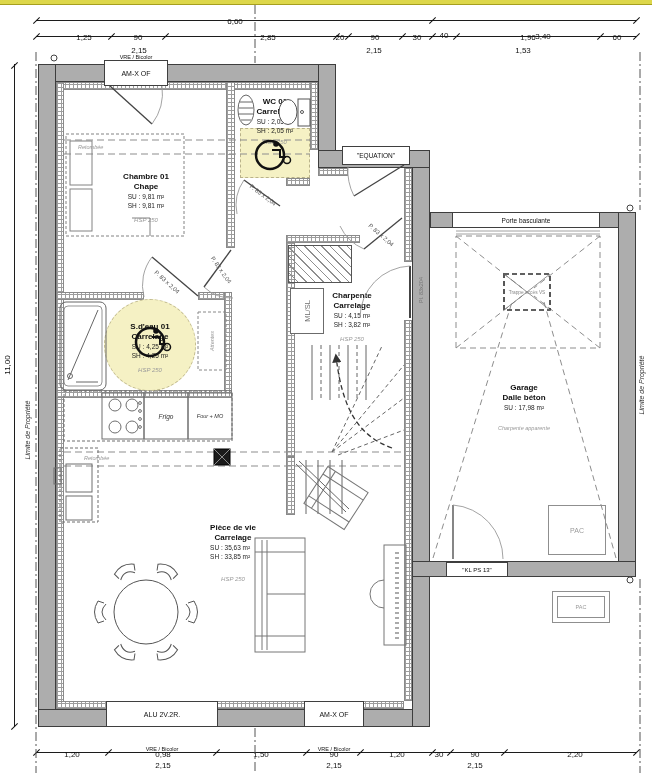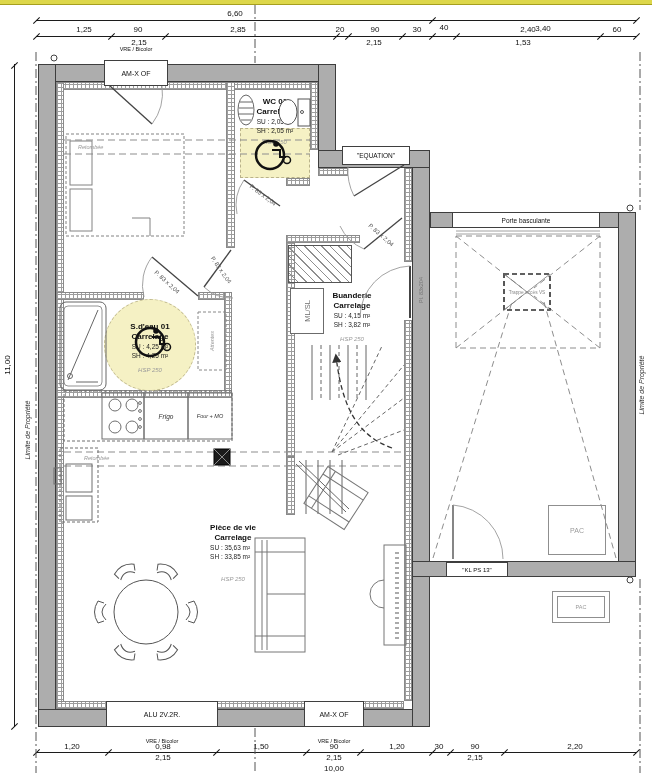--- a/index.html
+++ b/index.html
@@ -12,21 +12,21 @@
     background-image:repeating-linear-gradient(0deg,#9d9d9d 0 1px,transparent 1px 4px),
                      repeating-linear-gradient(90deg,#9d9d9d 0 1px,transparent 1px 4px);}
   .hatch45{position:absolute;box-sizing:border-box;border:1px solid #555;
     background-image:repeating-linear-gradient(45deg,#8f8f8f 0 1px,transparent 1px 6px);}
   .yellow{position:absolute;background:#f5f1c4;border:1px dashed #b9b28a;box-sizing:border-box;}
   .ycircle{position:absolute;background:#f5f1c4;border:1px dashed #c4bd90;border-radius:50%;box-sizing:border-box;}
   .whitebox{position:absolute;background:#fff;border:1px solid #3f3f3f;box-sizing:border-box;
     display:flex;align-items:center;justify-content:center;color:#111;white-space:nowrap;}
   .lbl{position:absolute;color:#111;white-space:nowrap;}
   .ctr{transform:translate(-50%,-50%);}
-  .cx{transform:translateX(-50%);}
+  .cx{transform:translateX(-50%);margin-top:8px;}
   .note{color:#979797;font-style:italic;}
   .dim{font-size:8px;color:#111;}
   .dimline{position:absolute;background:#1c1c1c;}
   .tick{position:absolute;width:1px;height:9px;background:#111;transform:rotate(45deg);}
   .room-label{position:absolute;transform:translateX(-50%);text-align:center;white-space:nowrap;z-index:6;}
   .rn{font-weight:bold;font-size:8px;line-height:10px;color:#0f0f0f;}
   .rs{font-size:6.5px;line-height:9px;color:#1d1d1d;}
   .rh{font-size:6px;line-height:8px;color:#9a9a9a;font-style:italic;margin-top:6px;}
   .mlsl{position:absolute;border:1px solid #6b6b6b;box-sizing:border-box;background:#fff;}
   svg.overlay{position:absolute;left:0;top:0;z-index:8;pointer-events:none;}
@@ -50,26 +50,26 @@
   <i class="tick" style="left:348px;top:32px"></i>
   <i class="tick" style="left:402px;top:32px"></i>
   <i class="tick" style="left:432px;top:32px"></i>
   <i class="tick" style="left:456px;top:32px"></i>
   <i class="tick" style="left:600px;top:32px"></i>
   <i class="tick" style="left:636px;top:32px"></i>
   <span class="lbl dim cx" style="left:235px;top:9px">6,60</span>
   <span class="lbl dim cx" style="left:543px;top:24px">3,40</span>
   <span class="lbl dim cx" style="left:84px;top:25px">1,25</span>
   <span class="lbl dim cx" style="left:138px;top:25px">90</span>
-  <span class="lbl dim cx" style="left:238px;top:25px">2,85</span>
+  <span class="lbl dim cx" style="left:268px;top:25px">2,85</span>
   <span class="lbl dim cx" style="left:340px;top:25px">20</span>
   <span class="lbl dim cx" style="left:375px;top:25px">90</span>
   <span class="lbl dim cx" style="left:417px;top:25px">30</span>
   <span class="lbl dim cx" style="left:444px;top:23px">40</span>
-  <span class="lbl dim cx" style="left:528px;top:25px">2,40</span>
+  <span class="lbl dim cx" style="left:528px;top:25px">1,96</span>
   <span class="lbl dim cx" style="left:617px;top:25px">60</span>
   <span class="lbl dim cx" style="left:139px;top:38px">2,15</span>
   <span class="lbl dim cx" style="left:374px;top:38px">2,15</span>
   <span class="lbl dim cx" style="left:523px;top:38px">1,53</span>
 
   <div class="dimline" style="left:36px;top:752px;width:600px;height:1px"></div>
   <i class="tick" style="left:36px;top:748px"></i>
   <i class="tick" style="left:108px;top:748px"></i>
   <i class="tick" style="left:216px;top:748px"></i>
   <i class="tick" style="left:306px;top:748px"></i>
@@ -161,31 +161,38 @@
 
   <div class="whitebox" style="left:548px;top:505px;width:58px;height:50px;font-size:7px;color:#9a9a9a;border-color:#8f8f8f">
     <span>PAC</span>
   </div>
   <div class="whitebox" style="left:552px;top:591px;width:58px;height:32px;border-color:#8f8f8f">
     <div class="whitebox" style="left:4px;top:4px;width:48px;height:22px;font-size:5.5px;color:#9a9a9a;border-color:#8f8f8f">
       <span>PAC</span>
     </div>
   </div>
 
+  <div class="room-label" style="left:146px;top:172px">
+    <div class="rn">Chambre 01</div>
+    <div class="rn">Chape</div>
+    <div class="rs">SU : 9,81 m²</div>
+    <div class="rs">SH : 9,81 m²</div>
+    <div class="rh">HSP 250</div>
+  </div>
 
   <div class="room-label" style="left:275px;top:97px">
     <div class="rn">WC 01</div>
     <div class="rn">Carrelage</div>
     <div class="rs">SU : 2,05 m²</div>
     <div class="rs">SH : 2,05 m²</div>
     <div class="rh" style="margin-top:3px">HSP 250</div>
   </div>
 
   <div class="room-label" style="left:352px;top:291px">
-    <div class="rn">Buanderie</div>
+    <div class="rn">Charpente</div>
     <div class="rn">Carrelage</div>
     <div class="rs">SU : 4,15 m²</div>
     <div class="rs">SH : 3,82 m²</div>
     <div class="rh">HSP 250</div>
   </div>
 
   <div class="room-label" style="left:150px;top:322px">
     <div class="rn">S.d'eau 01</div>
     <div class="rn">Carrelage</div>
     <div class="rs">SU : 4,25 m²</div>
@@ -194,20 +201,26 @@
   </div>
 
   <div class="room-label" style="left:233px;top:523px">
     <div class="rn">Pièce de vie</div>
     <div class="rn">Carrelage</div>
     <div class="rs" style="text-align:left">SU : 35,63 m²</div>
     <div class="rs" style="text-align:left">SH : 33,85 m²</div>
     <div class="rh" style="margin-top:14px">HSP 250</div>
   </div>
 
+  <div class="room-label" style="left:524px;top:383px">
+    <div class="rn">Garage</div>
+    <div class="rn">Dalle béton</div>
+    <div class="rs">SU : 17,98 m²</div>
+    <div class="rh" style="margin-top:12px;font-size:5.5px">Charpente apparente</div>
+  </div>
 
   <span class="lbl note" style="left:78px;top:144px;font-size:5.5px">Retombée</span>
   <span class="lbl note" style="left:84px;top:455px;font-size:5.5px">Retombée</span>
   <span class="lbl ctr" style="left:527px;top:292px;font-size:4.8px;color:#8a8a8a;z-index:9">Trappe accès VS</span>
   <span class="lbl ctr" style="left:307px;top:311px;font-size:7.5px;color:#6e6e6e;transform:translate(-50%,-50%) rotate(-90deg);z-index:6">ML/SL</span>
   <span class="lbl ctr note" style="left:212px;top:341px;font-size:5.5px;transform:translate(-50%,-50%) rotate(-90deg)">Attentes</span>
   <span class="lbl ctr" style="left:421px;top:290px;font-size:5.5px;color:#777;transform:translate(-50%,-50%) rotate(-90deg);z-index:9">Pl. 83x204</span>
   <span class="lbl ctr" style="left:166px;top:416px;font-size:6.5px;font-style:italic;color:#333;z-index:6">Frigo</span>
   <span class="lbl ctr" style="left:210px;top:416px;font-size:5.5px;font-style:italic;color:#333;z-index:6">Four + MO</span>
   <span class="lbl ctr" style="left:263px;top:195px;font-size:6px;color:#555;transform:translate(-50%,-50%) rotate(37deg);z-index:9">P. 83 x 2,04</span>

